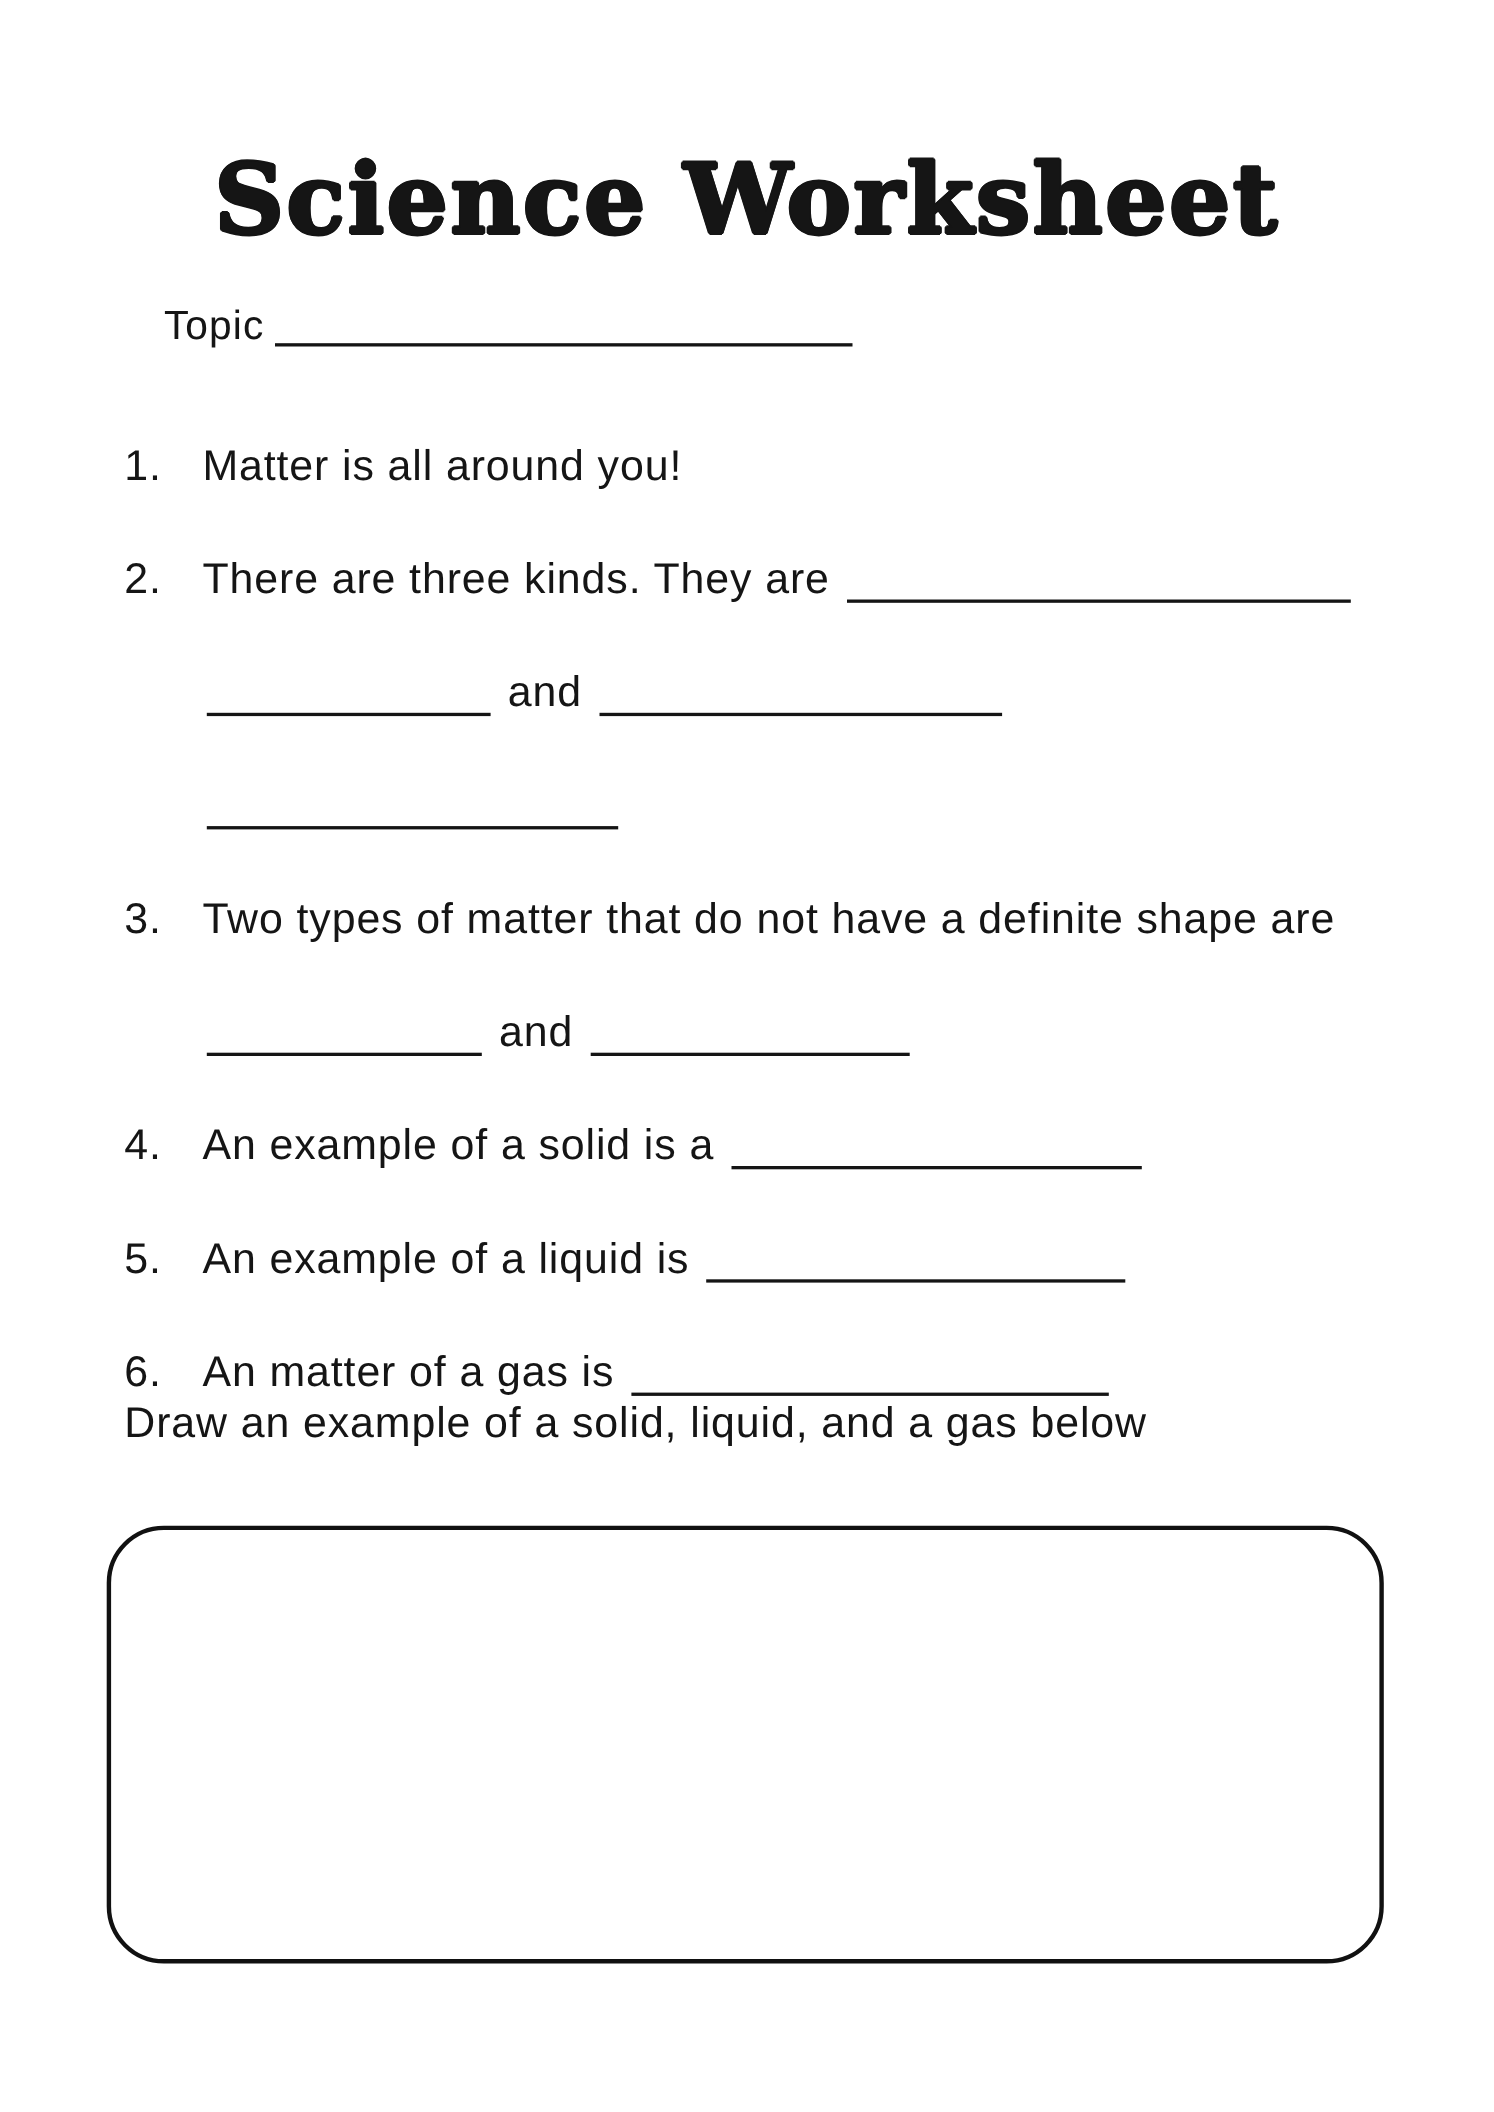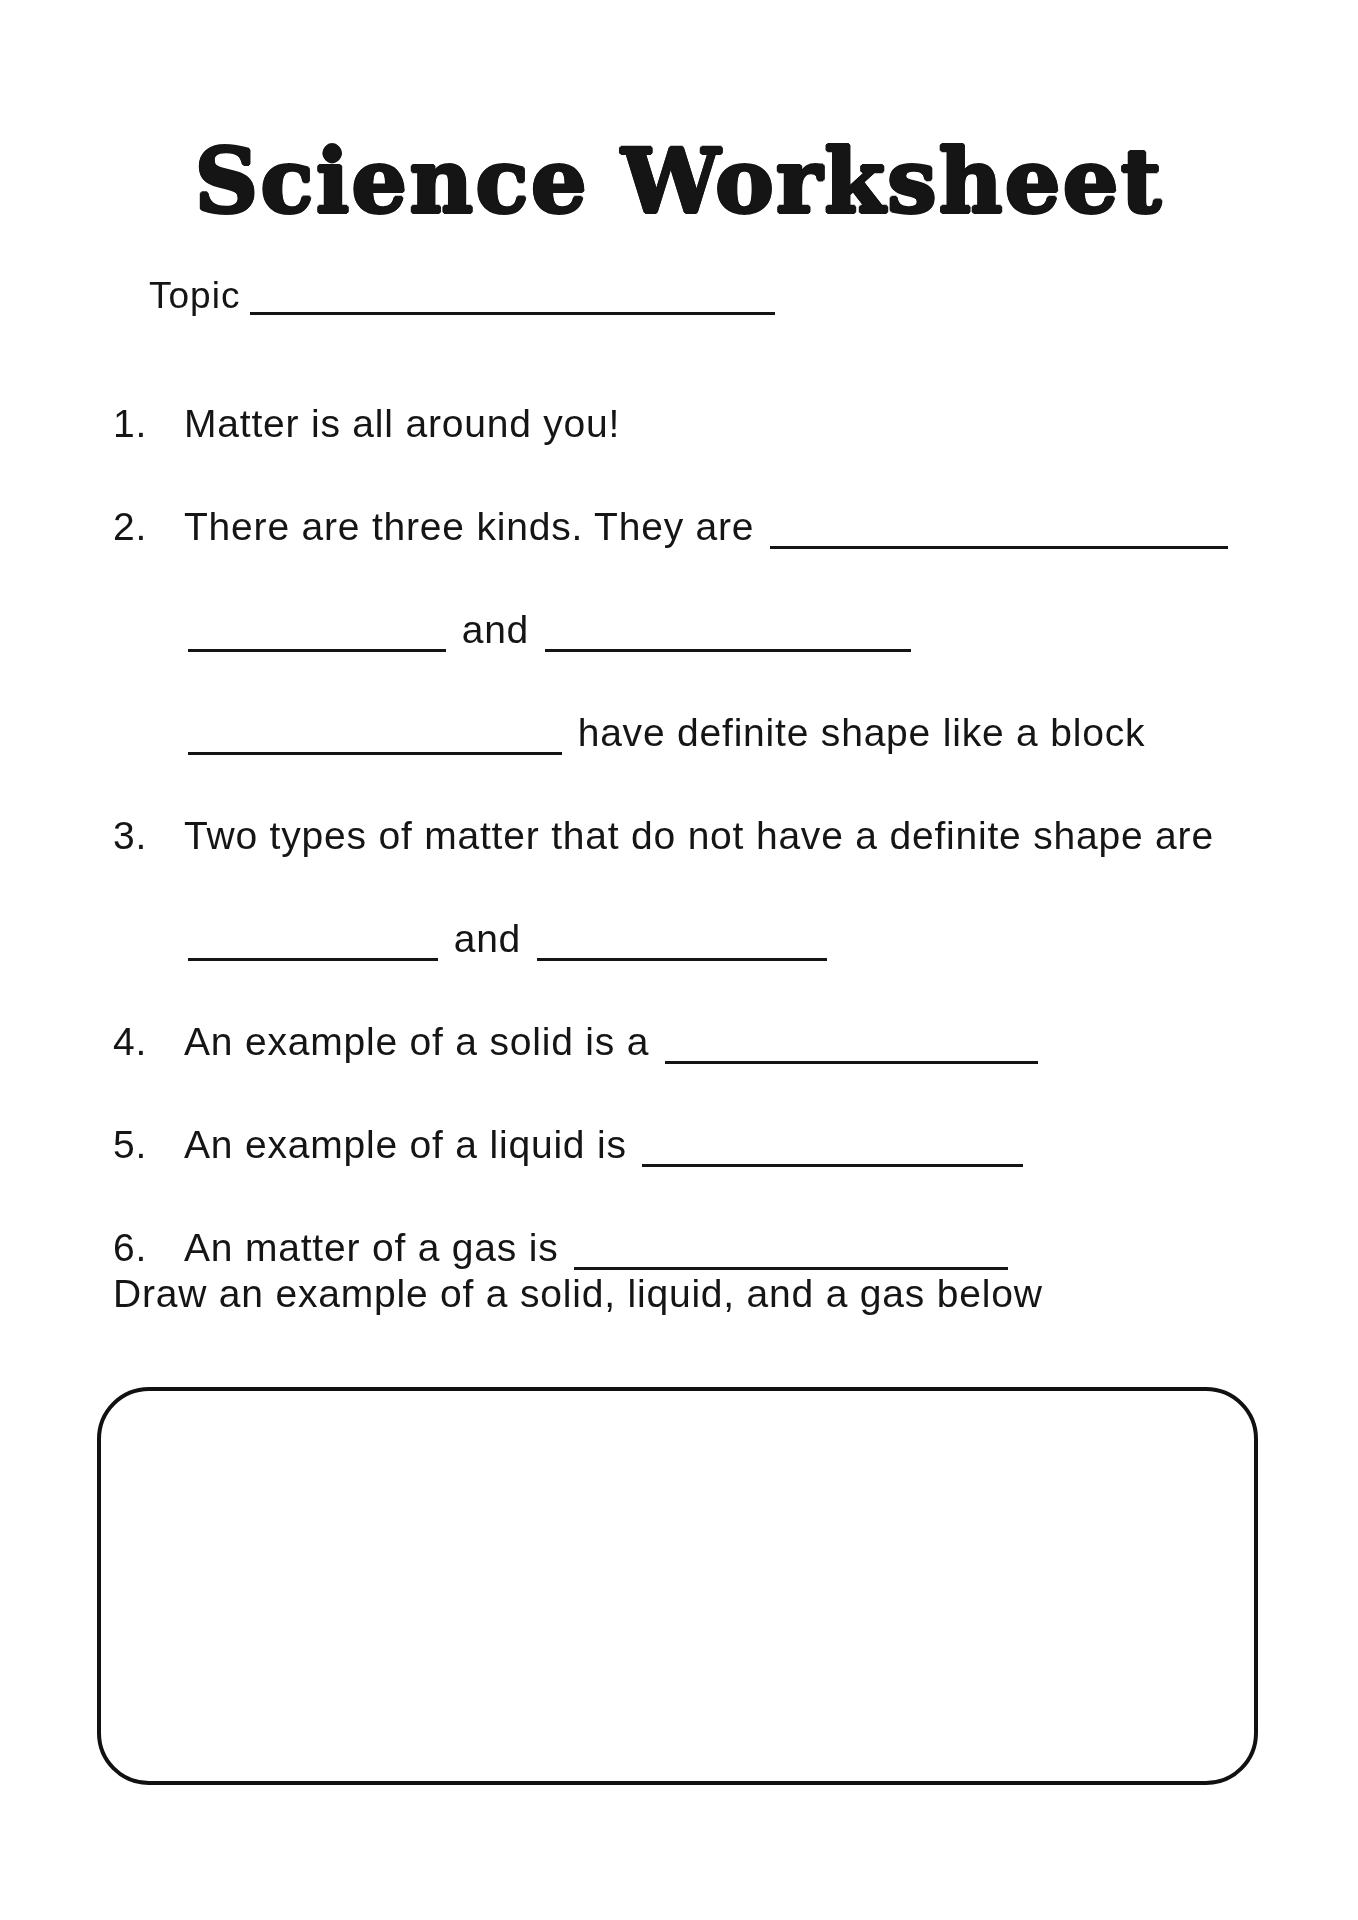--- a/index.html
+++ b/index.html
@@ -85,21 +85,21 @@
 
 
   <div class="title">Science Worksheet</div>
 
   <div class="topic-row"><span>Topic</span><span class="blank" style="width: 525px;"></span></div>
 
   <div class="questions" id="lines-container">
       <div class="line"><span class="num">1.</span><span class="content"><span>Matter is all around you!</span></span></div>
       <div class="line"><span class="num">2.</span><span class="content"><span>There are three kinds. They are </span><span class="blank" style="width: 458px;"></span></span></div>
       <div class="line"><span class="num"></span><span class="content"><span class="blank" style="width: 258px;"></span><span> and </span><span class="blank" style="width: 366px;"></span></span></div>
-      <div class="line"><span class="num"></span><span class="content"><span class="blank" style="width: 374px;"></span><span> have definite shape like a block</span></span></div>
+      <div class="line"><span class="num"></span><span class="content"><span class="blank" style="width: 374px;"></span></span></div>
       <div class="line"><span class="num">3.</span><span class="content"><span>Two types of matter that do not have a definite shape are</span></span></div>
       <div class="line"><span class="num"></span><span class="content"><span class="blank" style="width: 250px;"></span><span> and </span><span class="blank" style="width: 290px;"></span></span></div>
       <div class="line"><span class="num">4.</span><span class="content"><span>An example of a solid is a </span><span class="blank" style="width: 373px;"></span></span></div>
       <div class="line"><span class="num">5.</span><span class="content"><span>An example of a liquid is </span><span class="blank" style="width: 381px;"></span></span></div>
       <div class="line"><span class="num">6.</span><span class="content"><span>An matter of a gas is </span><span class="blank" style="width: 434px;"></span></span></div>
     </div>
 
   <div class="draw-row">Draw an example of a solid, liquid, and a gas below</div>
 
   <div class="drawing-box"></div>

